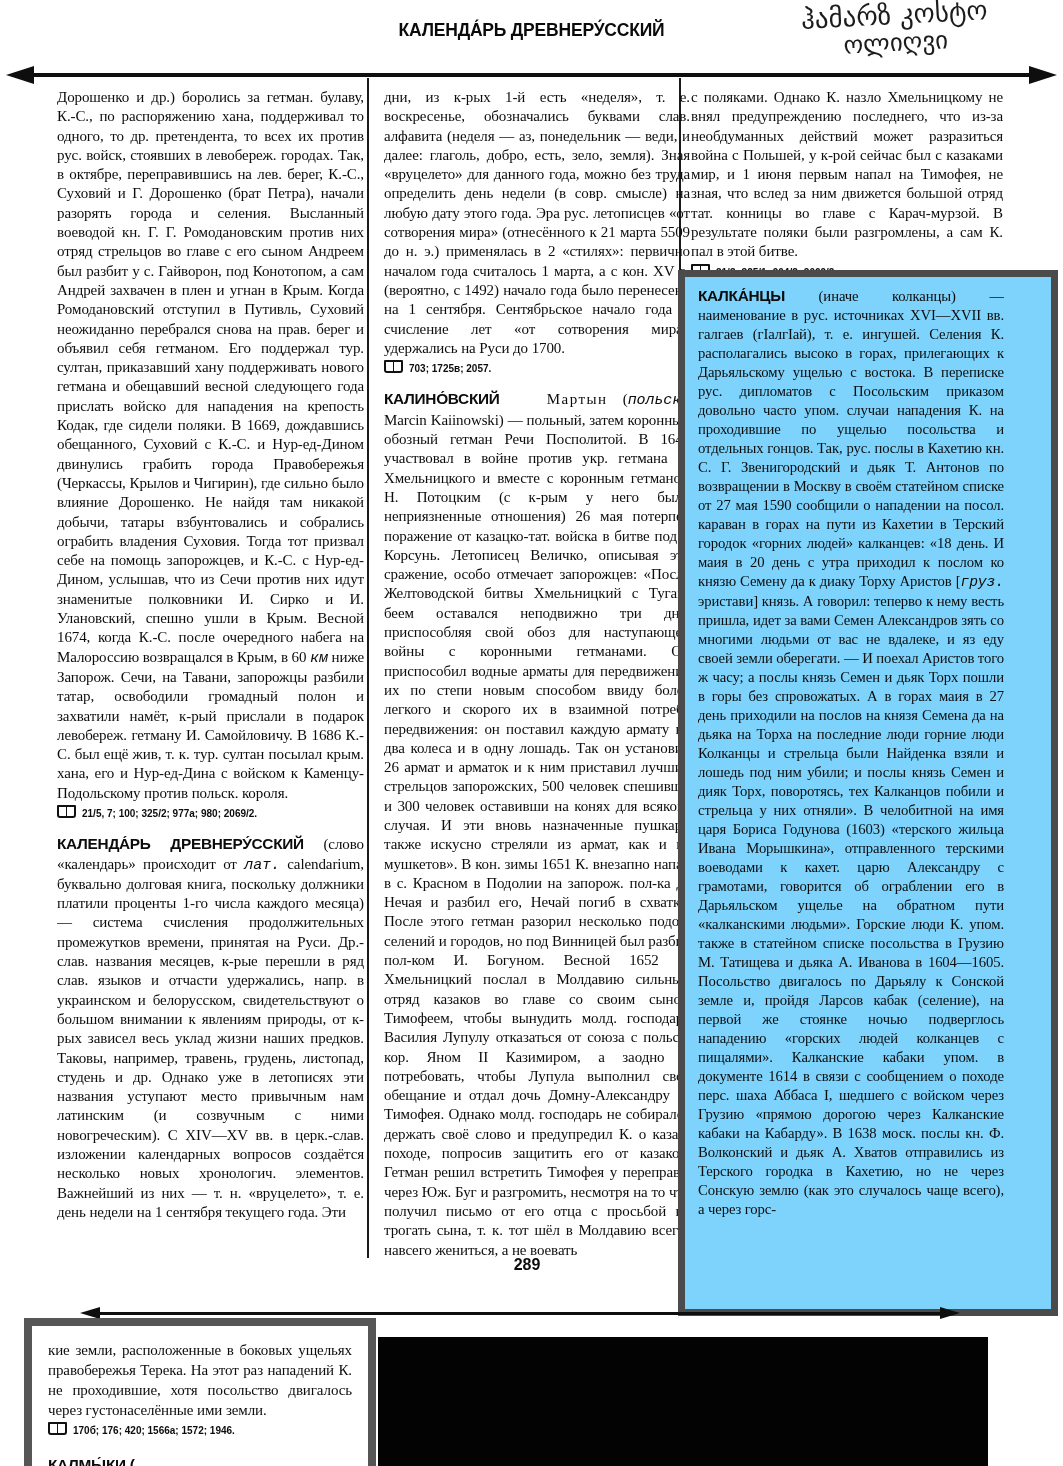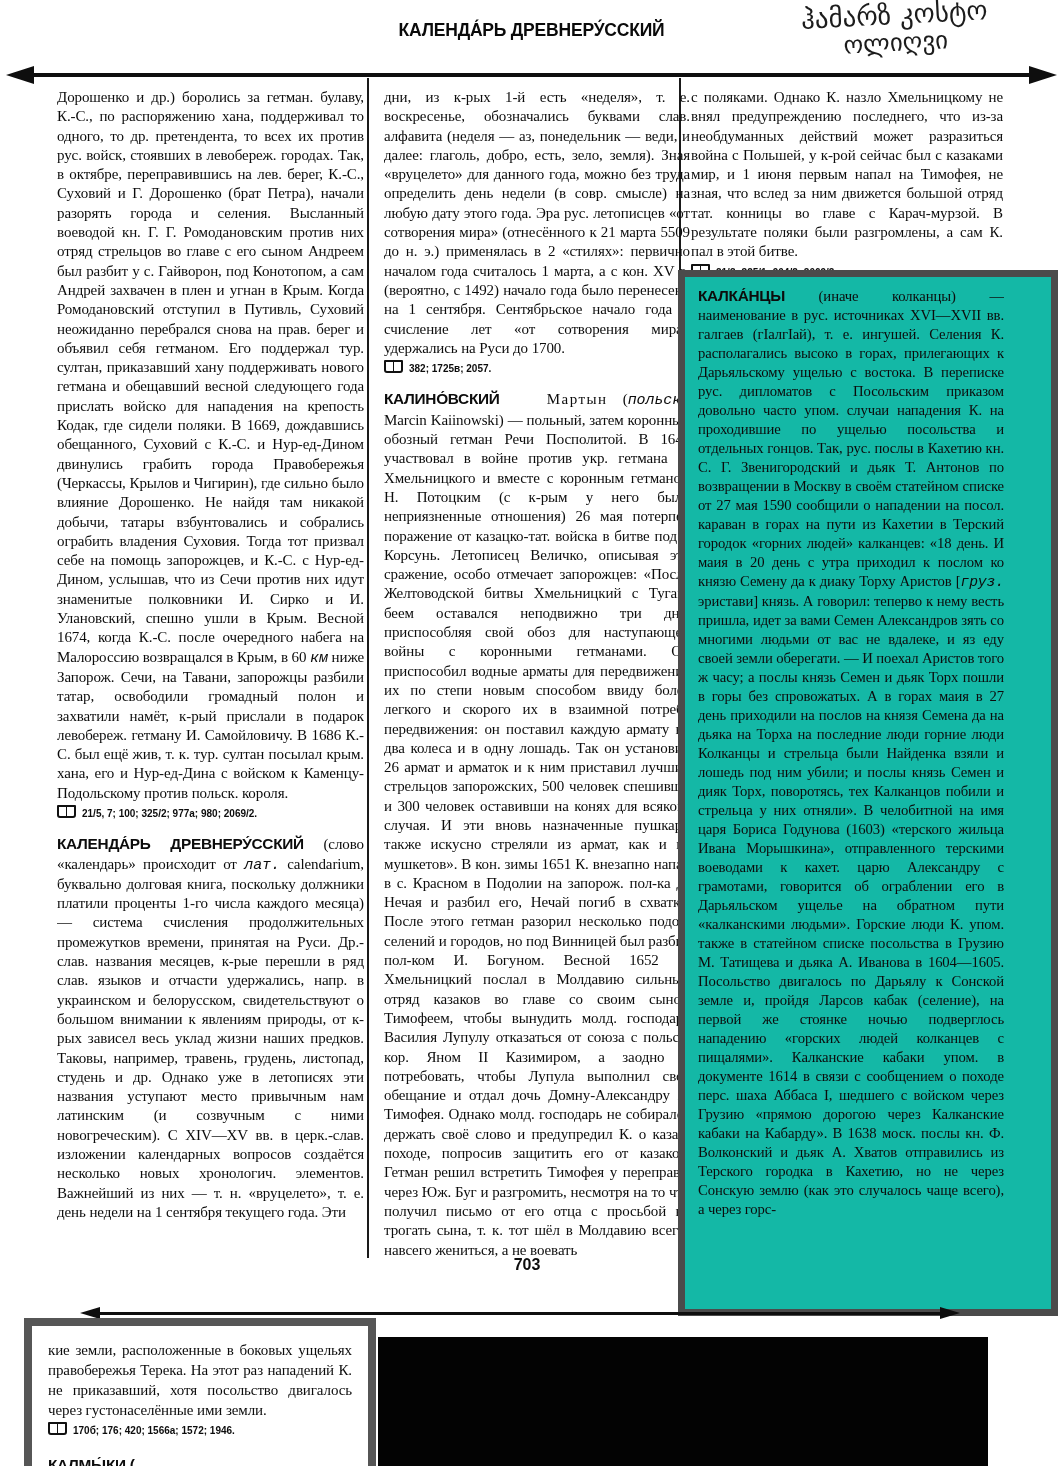--- a/index.html
+++ b/index.html
@@ -68,21 +68,21 @@
   .book{
     display:inline-block;width:15px;height:9px;
     border:2px solid #111;border-radius:1px 1px 3px 3px;
     background:linear-gradient(to right,transparent 44%,#111 44%,#111 56%,transparent 56%);
     vertical-align:-1px;margin-right:6px;
   }
 
   
   .kalbox{
     position:absolute;left:678px;top:270px;width:380px;height:1046px;
-    border:7px solid #4b4b4b;background:#14b8a6;box-sizing:border-box;
+    border:7px solid #4b4b4b;background:#7dd3fc;box-sizing:border-box;
     overflow:hidden;
   }
   .kalbox .inner{
     position:absolute;left:13px;top:9px;width:306px;height:1012px;overflow:hidden;
     text-align:justify;font-size:14.7px;line-height:19px;letter-spacing:-0.1px;
   }
   .kalbox p{margin:0;}
 
   
   .pagenum{
@@ -132,46 +132,46 @@
   <div class="vrule v2"></div>
 
   <div class="col col1">
     <p><span>Дорошенко и др.) боролись за гетман. булаву, К.-С., по распоряжению хана, поддерживал то одного, то др. претендента, то всех их против рус. войск, стоявших в левобереж. городах. Так, в октябре, переправившись на лев. берег, К.-С., Суховий и Г. Дорошенко (брат Петра), начали разорять города и селения. Высланный воеводой кн. Г. Г. Ромодановским против них отряд стрельцов во главе с его сыном Андреем был разбит у с. Гайворон, под Конотопом, а сам Андрей захвачен в плен и угнан в Крым. Когда Ромодановский отступил в Путивль, Суховий неожиданно перебрался снова на прав. берег и объявил себя гетманом. Его поддержал тур. султан, приказавший хану поддерживать нового гетмана и обещавший весной следующего года прислать войско для нападения на крепость Кодак, где сидели поляки. В 1669, дождавшись обещанного, Суховий с К.-С. и Нур-ед-Дином двинулись грабить города Правобережья (Черкассы, Крылов и Чигирин), где сильно было влияние Дорошенко. Не найдя там никакой добычи, татары взбунтовались и собрались ограбить владения Суховия. Тогда тот призвал себе на помощь запорожцев, и К.-С. с Нур-ед-Дином, услышав, что из Сечи против них идут знаменитые полковники И. Сирко и И. Улановский, спешно ушли в Крым. Весной 1674, когда К.-С. после очередного набега на Малороссию возвращался в Крым, в 60 </span><i>км</i><span> ниже Запорож. Сечи, на Тавани, запорожцы разбили татар, освободили громадный полон и захватили намёт, к-рый прислали в подарок левобереж. гетману И. Самойловичу. В 1686 К.-С. был ещё жив, т. к. тур. султан посылал крым. хана, его и Нур-ед-Дина с войском к Каменцу-Подольскому против польск. короля.</span></p>
     <p class="refline"><span class="book"></span><span>21/5, 7; 100; 325/2; 977а; 980; 2069/2.</span></p>
     <p class="article"><b class="head">КАЛЕНДА́РЬ ДРЕВНЕРУ́ССКИЙ </b><span>(слово «календарь» происходит от </span><i>лат.</i><span> calendarium, буквально долговая книга, поскольку должники платили проценты 1-го числа каждого месяца) — система счисления продолжительных промежутков времени, принятая на Руси. Др.-слав. названия месяцев, к-рые перешли в ряд слав. языков и отчасти удержались, напр. в украинском и белорусском, свидетельствуют о большом внимании к явлениям природы, от к-рых зависел весь уклад жизни наших предков. Таковы, например, травень, грудень, листопад, студень и др. Однако уже в летописях эти названия уступают место привычным нам латинским (и созвучным с ними новогреческим). С XIV—XV вв. в церк.-слав. изложении календарных вопросов создаётся несколько новых хронологич. элементов. Важнейший из них — т. н. «вруцелето», т. е. день недели на 1 сентября текущего года. Эти</span></p>
   </div>
 
   <div class="col col2">
     <p><span>дни, из к-рых 1-й есть «неделя», т. е. воскресенье, обозначались буквами слав. алфавита (неделя — аз, понедельник — веди, и далее: глаголь, добро, есть, зело, земля). Зная «вруцелето» для данного года, можно без труда определить день недели (в совр. смысле) на любую дату этого года. Эра рус. летописцев «от сотворения мира» (отнесённого к 21 марта 5509 до н. э.) применялась в 2 «стилях»: первично началом года считалось 1 марта, а с кон. XV в. (вероятно, с 1492) начало года было перенесено на 1 сентября. Сентябрьское начало года и счисление лет «от сотворения мира» удержались на Руси до 1700.</span></p>
-    <p class="refline"><span class="book"></span><span>382; 1725в; 2057.</span></p>
+    <p class="refline"><span class="book"></span><span>703; 1725в; 2057.</span></p>
     <p class="article"><b class="head">КАЛИНО́ВСКИЙ</b><span class="sp-name"> Мартын </span><span>(</span><i>польск.</i><span> Marcin Kaiinowski) — польный, затем коронный обозный гетман Речи Посполитой. В 1648 участвовал в войне против укр. гетмана Б. Хмельницкого и вместе с коронным гетманом Н. Потоцким (с к-рым у него были неприязненные отношения) 26 мая потерпел поражение от казацко-тат. войска в битве под г. Корсунь. Летописец Величко, описывая это сражение, особо отмечает запорожцев: «После Желтоводской битвы Хмельницкий с Тугай-беем оставался неподвижно три дня, приспособляя свой обоз для наступающей войны с коронными гетманами. Он приспособил водные арматы для передвижения их по степи новым способом ввиду более легкого и скорого их в взаимной потребе передвижения: он поставил каждую армату на два колеса и в одну лошадь. Так он установил 26 армат и арматок и к ним приставил лучших стрельцов запорожских, 500 человек спешивши и 300 человек оставивши на конях для всякого случая. И эти вновь назначенные пушкари также искусно стреляли из армат, как и из мушкетов». В кон. зимы 1651 К. внезапно напал в с. Красном в Подолии на запорож. пол-ка Д. Нечая и разбил его, Нечай погиб в схватке. После этого гетман разорил несколько подол. селений и городов, но под Винницей был разбит пол-ком И. Богуном. Весной 1652 Б. Хмельницкий послал в Молдавию сильный отряд казаков во главе со своим сыном Тимофеем, чтобы вынудить молд. господаря Василия Лупулу отказаться от союза с польск. кор. Яном II Казимиром, а заодно и потребовать, чтобы Лупула выполнил своё обещание и отдал дочь Домну-Александру за Тимофея. Однако молд. господарь не собирался держать своё слово и предупредил К. о казац. походе, попросив защитить его от казаков. Гетман решил встретить Тимофея у переправы через Юж. Буг и разгромить, несмотря на то что получил письмо от его отца с просьбой не трогать сына, т. к. тот шёл в Молдавию всего-навсего жениться, а не воевать</span></p>
   </div>
 
   <div class="col col3top">
     <p><span>с поляками. Однако К. назло Хмельницкому не внял предупреждению последнего, что из-за необдуманных действий может разразиться война с Польшей, у к-рой сейчас был с казаками мир, и 1 июня первым напал на Тимофея, не зная, что вслед за ним движется большой отряд тат. конницы во главе с Карач-мурзой. В результате поляки были разгромлены, а сам К. пал в этой битве.</span></p>
     <p class="refline"><span class="book"></span><span>21/3; 325/1; 904/2; 2069/2.</span></p>
   </div>
 
   <div class="kalbox">
     <div class="inner">
       <p><b class="head">КАЛКА́НЦЫ</b><span> (иначе колканцы) — наименование в рус. источниках XVI—XVII вв. галгаев (гIалгIай), т. е. ингушей. Селения К. располагались высоко в горах, прилегающих к Дарьяльскому ущелью с востока. В переписке рус. дипломатов с Посольским приказом довольно часто упом. случаи нападения К. на проходившие по ущелью посольства и отдельных гонцов. Так, рус. послы в Кахетию кн. С. Г. Звенигородский и дьяк Т. Антонов по возвращении в Москву в своём статейном списке от 27 мая 1590 сообщили о нападении на посол. караван в горах на пути из Кахетии в Терский городок «горних людей» калканцев: «18 день. И маия в 20 день с утра приходил к послом ко князю Семену да к диаку Торху Аристов [</span><i>груз.</i><span> эристави] князь. А говорил: теперво к нему весть пришла, идет за вами Семен Александров зять со многими людьми от вас не вдалеке, и яз еду своей земли оберегати. — И поехал Аристов того ж часу; а послы князь Семен и дьяк Торх пошли в горы без спровожатых. А в горах маия в 27 день приходили на послов на князя Семена да на дьяка на Торха на последние люди горние люди Колканцы и стрельца были Найденка взяли и лошедь под ним убили; и послы князь Семен и дияк Торх, поворотясь, тех Калканцов побили и стрельца у них отняли». В челобитной на имя царя Бориса Годунова (1603) «терского жильца Ивана Морышкина», отправленного терскими воеводами к кахет. царю Александру с грамотами, говорится об ограблении его в Дарьяльском ущелье на обратном пути «калканскими людьми». Горские люди К. упом. также в статейном списке посольства в Грузию М. Татищева и дьяка А. Иванова в 1604—1605. Посольство двигалось по Дарьялу к Сонской земле и, пройдя Ларсов кабак (селение), на первой же стоянке ночью подверглось нападению «горских людей колканцев с пищалями». Калканские кабаки упом. в документе 1614 в связи с сообщением о походе перс. шаха Аббаса I, шедшего с войском через Грузию «прямою дорогою через Калканские кабаки на Кабарду». В 1638 моск. послы кн. Ф. Волконский и дьяк А. Хватов отправились из Терского городка в Кахетию, но не через Сонскую землю (как это случалось чаще всего), а через горс-</span></p>
     </div>
   </div>
 
-  <div class="pagenum">703</div>
+  <div class="pagenum">289</div>
 
   <div class="arrow-rule bottom-rule">
     <span class="ah ah-l"></span>
     <span class="line"></span>
     <span class="ah ah-r"></span>
   </div>
 
   <div class="botbox">
     <div class="inner">
-      <p><span>кие земли, расположенные в боковых ущельях правобережья Терека. На этот раз нападений К. не приказавший, хотя посольство двигалось через густонаселённые ими земли.</span></p>
+      <p><span>кие земли, расположенные в боковых ущельях правобережья Терека. На этот раз нападений К. не проходившие, хотя посольство двигалось через густонаселённые ими земли.</span></p>
       <p class="refline"><span class="book"></span><span>170б; 176; 420; 1566а; 1572; 1946.</span></p>
       <p class="cuthead"><b class="head">КАЛМЫ́КИ (</b></p>
     </div>
   </div>
 
   <div class="blackrect"></div>
 
 </div>
 
 </body></html>

